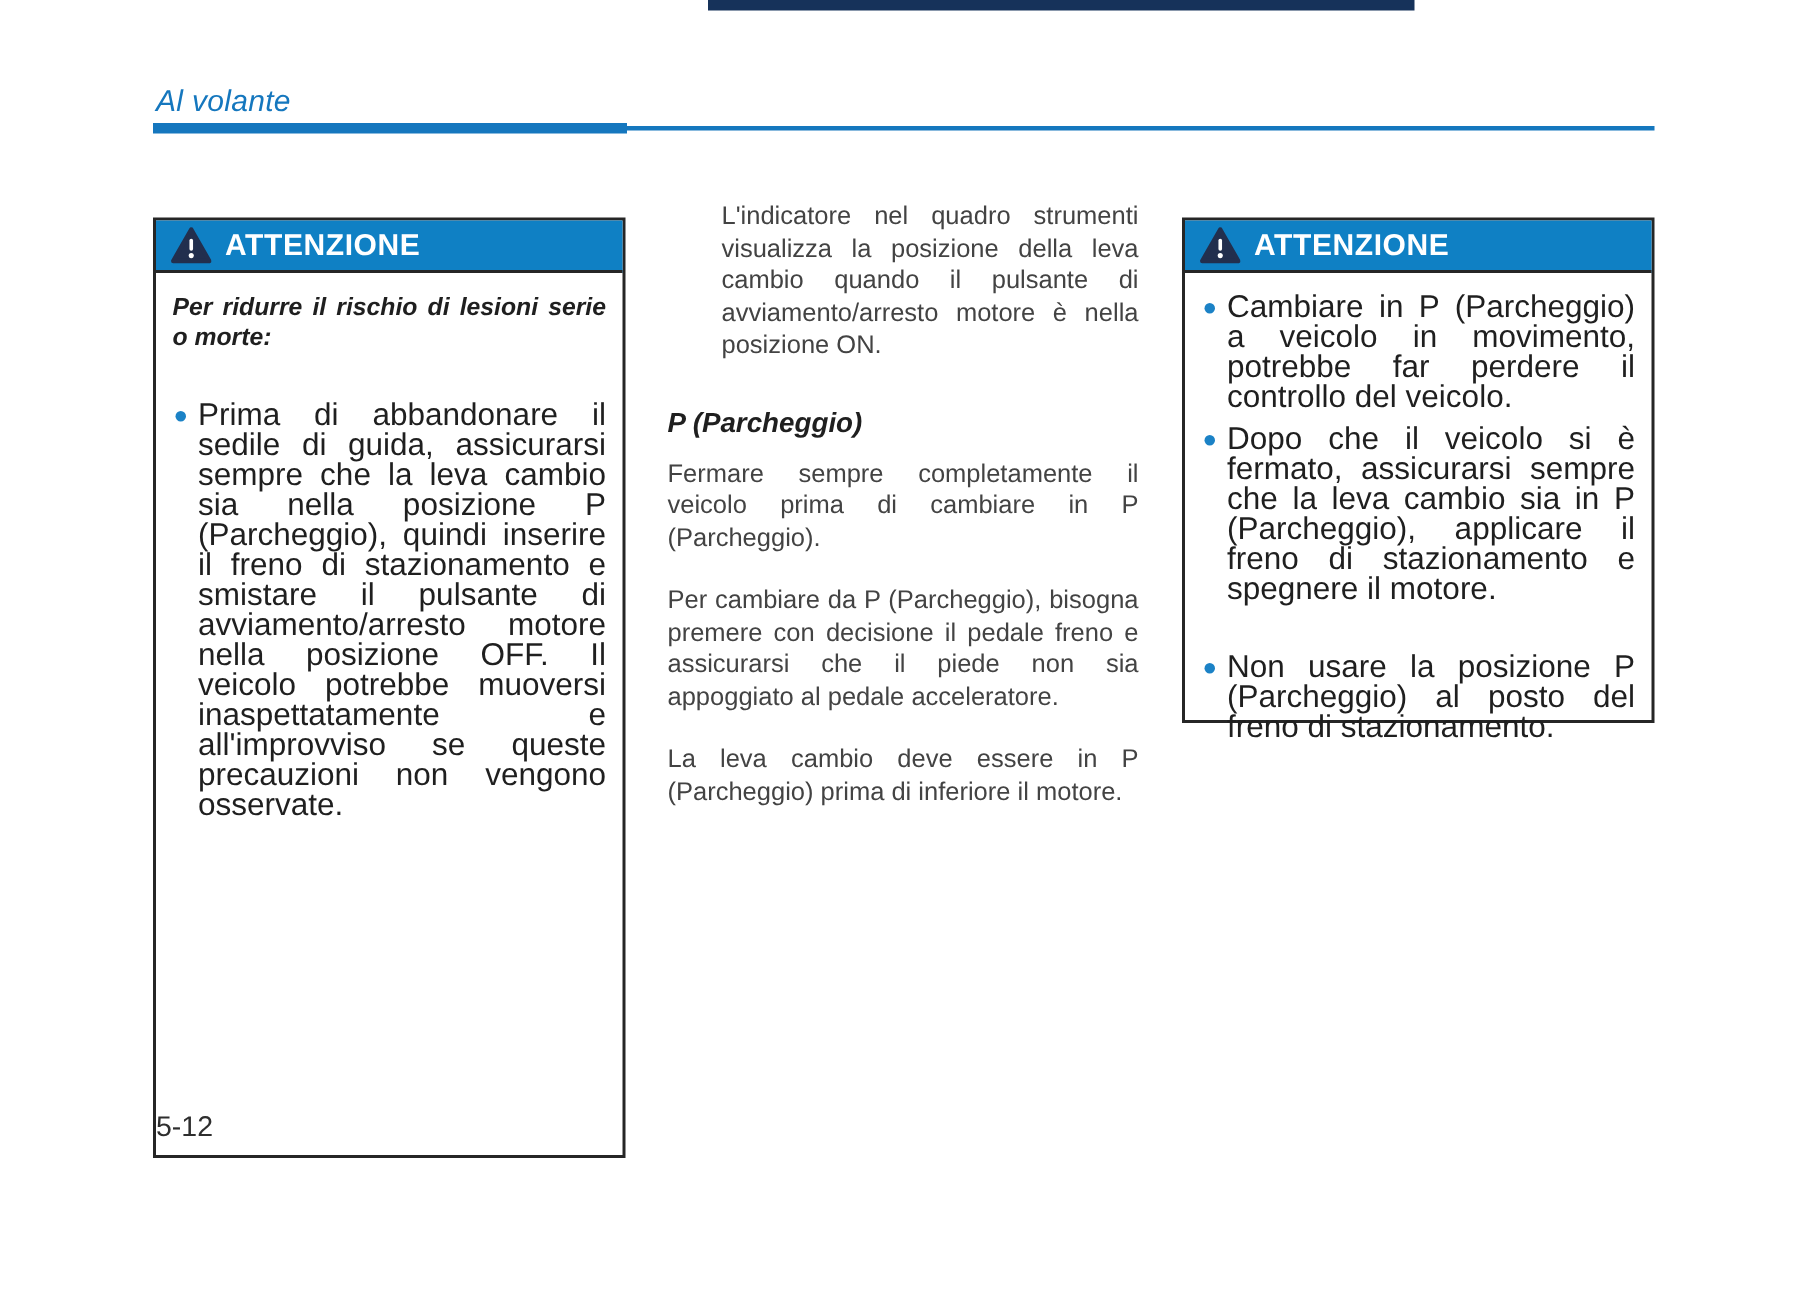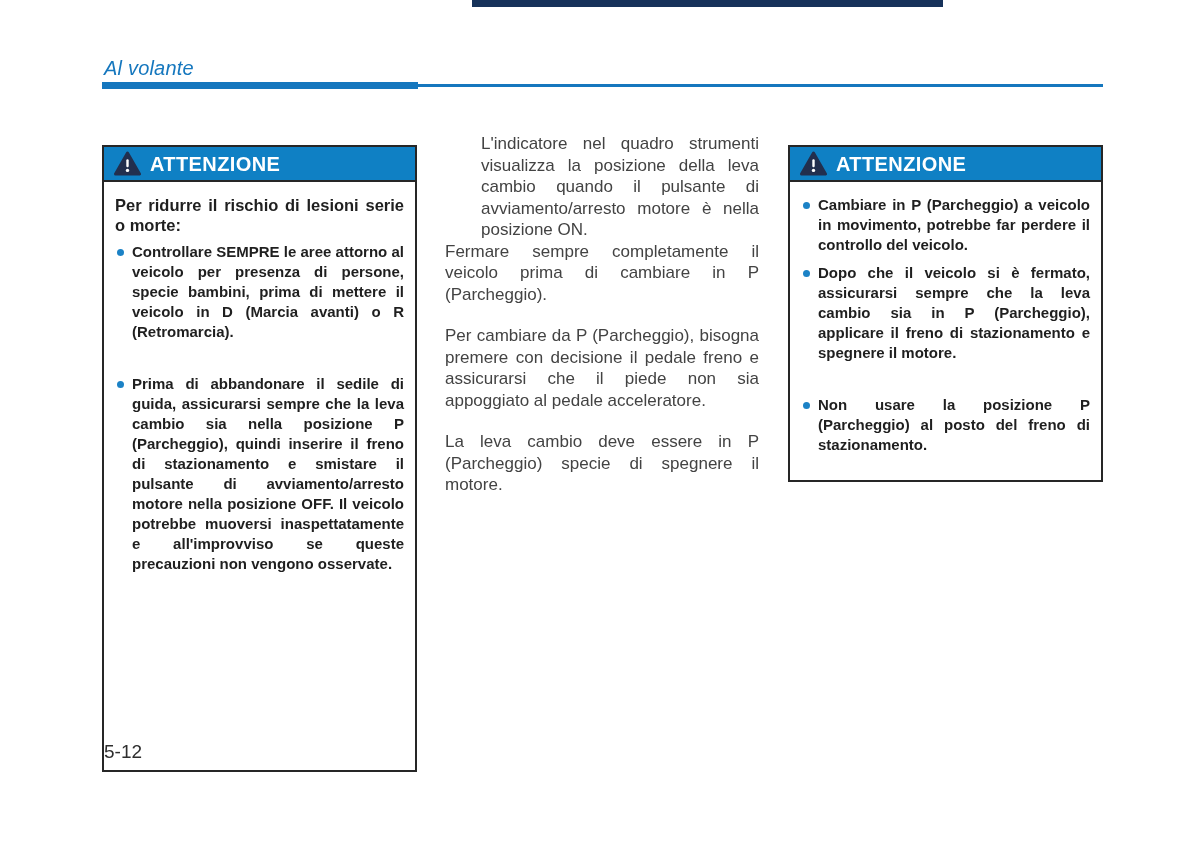--- a/index.html
+++ b/index.html
@@ -13,25 +13,25 @@
   .rule-thick { position:absolute; left:102px; top:82px; width:316px; height:7px; background:#1577be; }
   .rule-thin  { position:absolute; left:418px; top:84px; width:685px; height:3px; background:#1577be; }
 
   
   .warning-box { position:absolute; border:2px solid #262626; background:#ffffff; box-sizing:border-box; }
   .warning-box.left  { left:102px; top:145px; width:315px; height:627px; }
   .warning-box.right { left:788px; top:145px; width:315px; height:337px; }
   .warning-header { display:flex; align-items:flex-end; gap:9px; background:#0f80c4; border-bottom:2px solid #262626; padding:4px 10px; height:35px; box-sizing:border-box; }
   .warning-title { color:#ffffff; font-weight:bold; font-size:20px; letter-spacing:0.4px; }
   .warning-body { padding:13px 11px 10px 11px; }
-  .warning-intro { font-weight:bold; color:#1f1f1f; font-size:16.5px; line-height:20px; text-align:justify; margin:0 0 7px 0; }
+  .warning-intro { font-weight:bold; color:#1f1f1f; font-size:16.5px; line-height:20px; text-align:justify; margin:0 0 7px 0;font-style:italic; }
   .bullet { display:flex; margin:0 0 8px 0; }
   .bullet:last-child { margin-bottom:0;margin-top:32px; }
   .dot { flex:0 0 auto; width:7px; height:7px; border-radius:50%; background:#1b82c6; margin:7px 8px 0 2px; }
-  .bullet-text { margin:0; font-weight:bold; color:#1f1f1f; font-size:15px; line-height:20px; text-align:justify; flex:1; }
+  .bullet-text { margin:0; font-weight:normal; color:#1f1f1f; font-size:21px; line-height:20px; text-align:justify; flex:1; }
 
   
   .main-column { position:absolute; left:445px; top:133px; width:314px; }
   .para { font-size:17px; line-height:21.5px; color:#434343; text-align:justify; margin:0 0 20px 0; }
   .para.intro { margin-bottom:0;margin-left:36px; }
   .sub-heading { font-size:18.5px; font-weight:bold; font-style:italic; color:#1f1f1f; margin:30px 0 12px 0; }
 
   
   .page-number { position:absolute; left:104px; top:741px; font-size:19px; color:#2e2e2e; }
 
@@ -56,34 +56,31 @@
           <rect x="12.3" y="8.2" width="2.4" height="8" rx="1.2" fill="#ffffff"></rect>
           <circle cx="13.5" cy="19.4" r="1.7" fill="#ffffff"></circle>
         </svg>
       </span>
       <span class="warning-title">ATTENZIONE</span>
     </div>
     <div class="warning-body">
       <p class="warning-intro">Per ridurre il rischio di lesioni serie o morte:</p>
       <div class="bullet">
         <span class="dot"></span>
-        <p class="bullet-text">Controllare SEMPRE le aree attorno al veicolo per presenza di persone, specie bambini, prima di mettere il veicolo in D (Marcia avanti) o R (Retromarcia).</p>
-      </div>
-      <div class="bullet">
-        <span class="dot"></span>
         <p class="bullet-text">Prima di abbandonare il sedile di guida, assicurarsi sempre che la leva cambio sia nella posizione P (Parcheggio), quindi inserire il freno di stazionamento e smistare il pulsante di avviamento/arresto motore nella posizione OFF. Il veicolo potrebbe muoversi inaspettatamente e all'improvviso se queste precauzioni non vengono osservate.</p>
       </div>
     </div>
   </div>
 
   <div class="main-column">
     <p class="para intro">L'indicatore nel quadro strumenti visualizza la posizione della leva cambio quando il pulsante di avviamento/arresto motore è nella posizione ON.</p>
+    <h3 class="sub-heading">P (Parcheggio)</h3>
     <p class="para">Fermare sempre completamente il veicolo prima di cambiare in P (Parcheggio).</p>
     <p class="para">Per cambiare da P (Parcheggio), bisogna premere con decisione il pedale freno e assicurarsi che il piede non sia appoggiato al pedale acceleratore.</p>
-    <p class="para">La leva cambio deve essere in P (Parcheggio) specie di spegnere il motore.</p>
+    <p class="para">La leva cambio deve essere in P (Parcheggio) prima di inferiore il motore.</p>
   </div>
 
   <div class="warning-box right">
     <div class="warning-header">
       <span>
         <svg class="tri-icon" width="27" height="25" viewBox="0 0 27 25">
           <path d="M13.5 2 L25.5 23 H1.5 Z" fill="#222f4e" stroke="#222f4e" stroke-width="3" stroke-linejoin="round"></path>
           <rect x="12.3" y="8.2" width="2.4" height="8" rx="1.2" fill="#ffffff"></rect>
           <circle cx="13.5" cy="19.4" r="1.7" fill="#ffffff"></circle>
         </svg>

